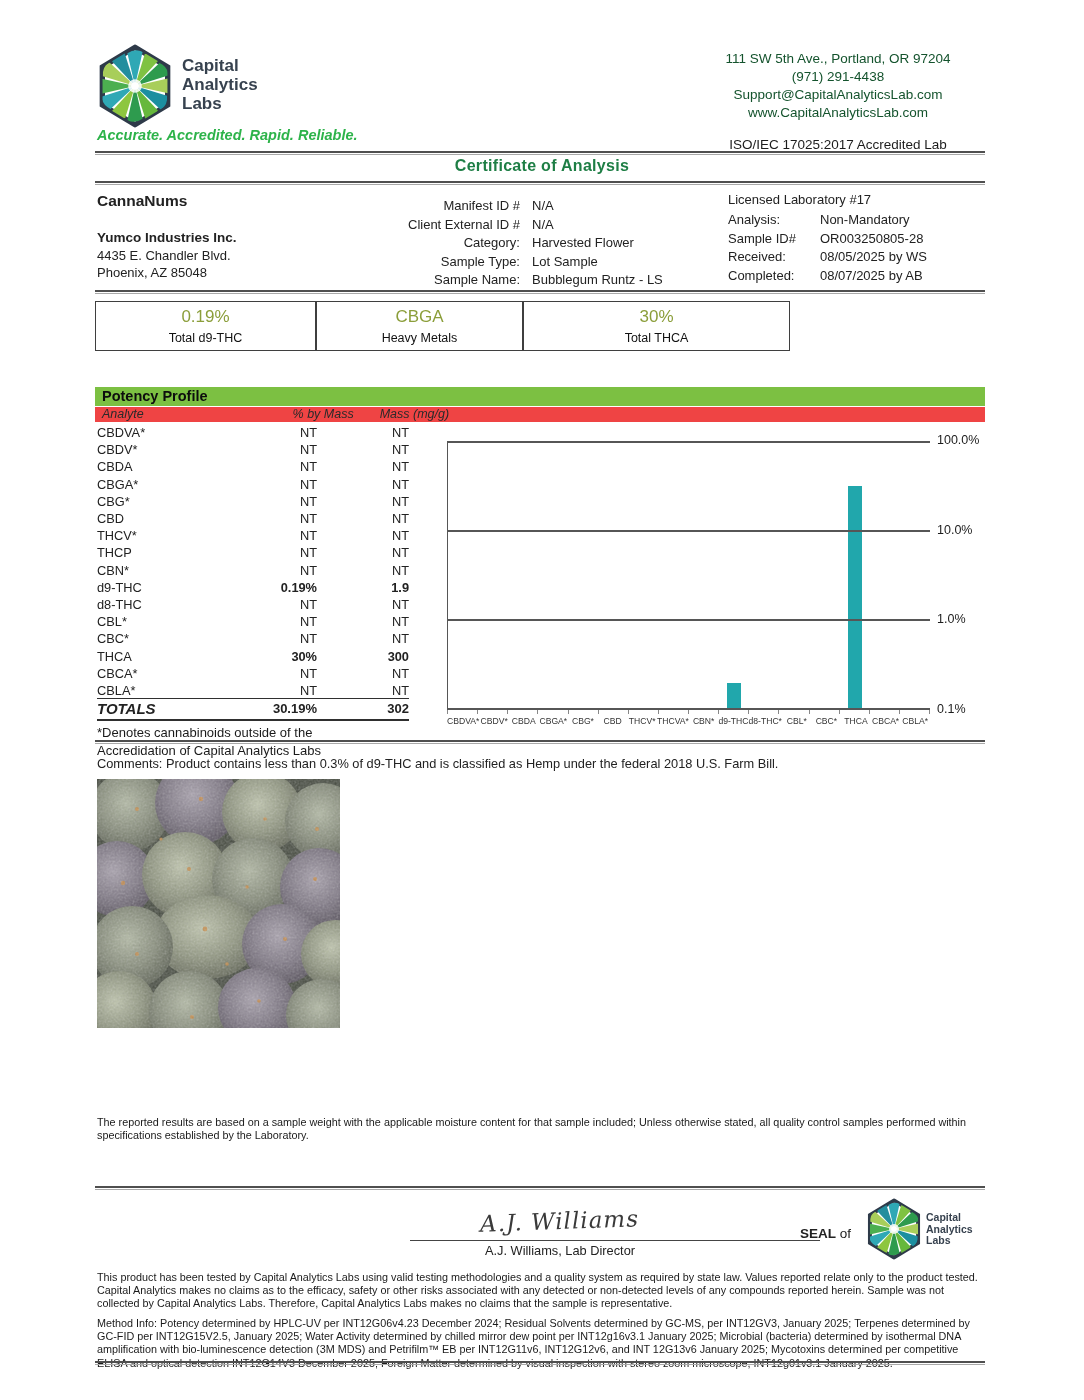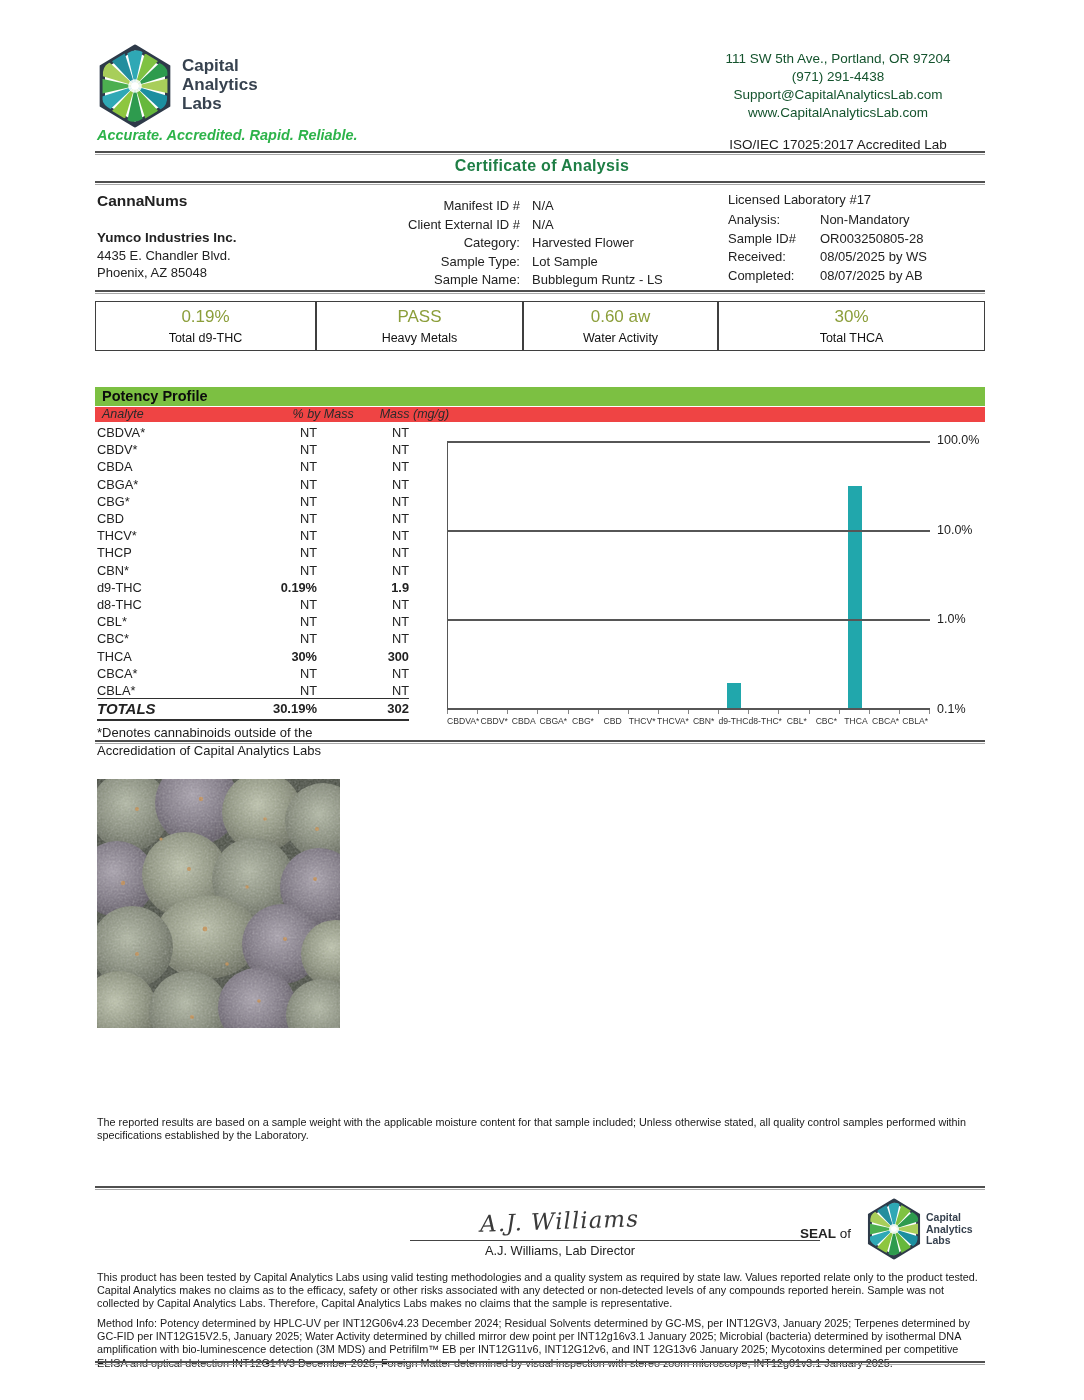--- a/index.html
+++ b/index.html
@@ -188,26 +188,22 @@
   </div>
 
   <div class="abs rule" style="left:95px; top:290px; width:890px;"></div>
 
   <div class="abs sumrow" style="left:95px; top:301px; width:890px; height:50px;">
     <div class="sumbox" style="width:221px;">
       <div class="sumval">0.19%</div>
       <div class="sumlab">Total d9-THC</div>
     </div>
     <div class="sumbox" style="width:207px;">
-      <div class="sumval">PASS</div>
+      <div class="sumval">CBGA</div>
       <div class="sumlab">Heavy Metals</div>
-    </div>
-    <div class="sumbox" style="width:195px;">
-      <div class="sumval">0.60 aw</div>
-      <div class="sumlab">Water Activity</div>
     </div>
     <div class="sumbox" style="width:267px;">
       <div class="sumval">30%</div>
       <div class="sumlab">Total THCA</div>
     </div>
   </div>
 
   <div class="abs sec-bar" style="left:95px; top:387px; width:890px;">Potency Profile</div>
   <div class="abs colhead" style="left:95px; top:407px; width:890px;">
     <span>Analyte</span>
@@ -367,20 +363,21 @@
         <span class="xlab">CBL*</span>
         <span class="xlab">CBC*</span>
         <span class="xlab">THCA</span>
         <span class="xlab">CBCA*</span>
         <span class="xlab">CBLA*</span>
       </div>
   </div>
 
   <div class="abs rule" style="left:95px; top:740px; width:890px;"></div>
 
+  <div class="abs comments" style="left:97px; top:756px; width:888px;">Comments: Product contains less than 0.3% of d9-THC and is classified as Hemp under the federal 2018 U.S. Farm Bill.</div>
 
   <div class="abs" style="left:97px; top:779px; width:243px; height:249px;">
     <svg width="243" height="249" viewBox="0 0 243 249">
       <defs>
         <radialGradient id="bud1" cx="45%" cy="40%" r="65%">
           <stop offset="0%" stop-color="#b3baa5"></stop>
             <stop offset="55%" stop-color="#868c7a"></stop>
             <stop offset="100%" stop-color="#565b4e"></stop>
         </radialGradient>
         <radialGradient id="bud2" cx="45%" cy="40%" r="65%">

